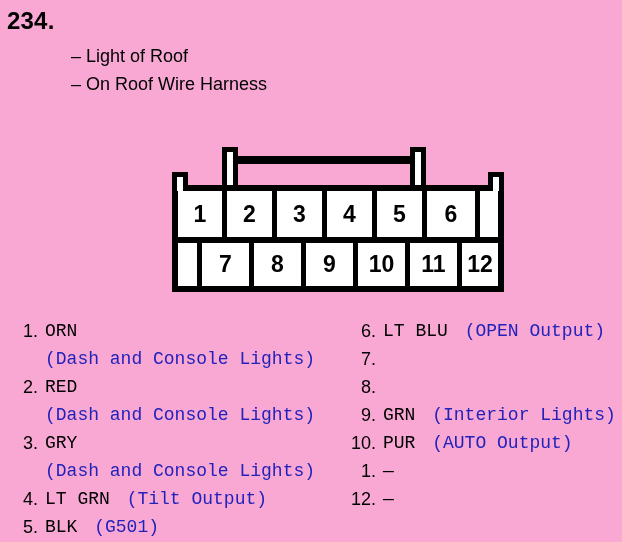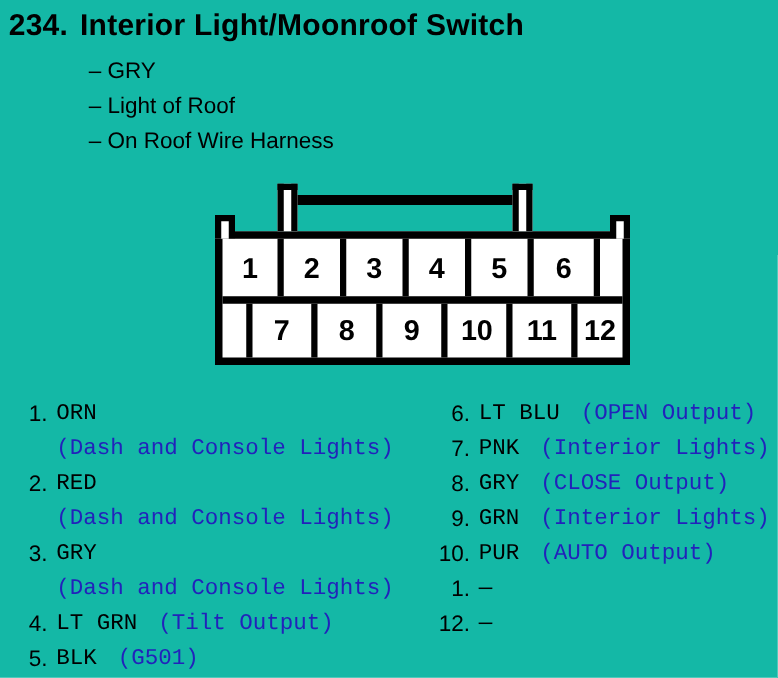--- a/index.html
+++ b/index.html
@@ -1,20 +1,20 @@
 <!DOCTYPE html>
 <html style="--note-blue: #2222bb; --ink: #000000;"><head>
 <meta charset="utf-8">
 <style>
   html, body { margin: 0; padding: 0; }
   .page {
     position: relative;
     width: 622px;
     height: 542px;
-    background: #14b8a6;
+    background: #f9a8d4;
     color: #000;
     font-family: "Liberation Sans", "DejaVu Sans", sans-serif;
     overflow: hidden;
   }
 
   
   .header {
     position: absolute;
     left: 7px; top: 7px;
     display: flex;
@@ -108,25 +108,23 @@
   .pin .note.inline { margin-left: 6px; text-align: right; }
   .pin.stacked .note { display: block; margin-left: 0; }
 </style>
 </head>
 <body>
 
 <div class="page">
 
   <div class="header">
     <span class="docnum">234.</span>
-    <span class="title">Interior Light/Moonroof Switch</span>
   </div>
 
   <div class="subtitles">
-    <div>– GRY</div>
     <div>– Light of Roof</div>
     <div>– On Roof Wire Harness</div>
   </div>
 
   <div>
     <div class="bar"></div>
     <div class="tab tab-l"></div>
     <div class="tab tab-r"></div>
     <div class="notch notch-l"></div>
     <div class="notch notch-r"></div>
@@ -193,31 +191,23 @@
   <div class="pins pins-right">
     <div class="pin">
       <span class="pnum">6.</span>
       <span class="pbody">
         <span class="wire">LT BLU</span>
         <span class="note inline">(OPEN Output)</span>
       </span>
     </div>
     <div class="pin">
       <span class="pnum">7.</span>
-      <span class="pbody">
-        <span class="wire">PNK</span>
-        <span class="note inline">(Interior Lights)</span>
-      </span>
     </div>
     <div class="pin">
       <span class="pnum">8.</span>
-      <span class="pbody">
-        <span class="wire">GRY</span>
-        <span class="note inline">(CLOSE Output)</span>
-      </span>
     </div>
     <div class="pin">
       <span class="pnum">9.</span>
       <span class="pbody">
         <span class="wire">GRN</span>
         <span class="note inline">(Interior Lights)</span>
       </span>
     </div>
     <div class="pin">
       <span class="pnum">10.</span>

